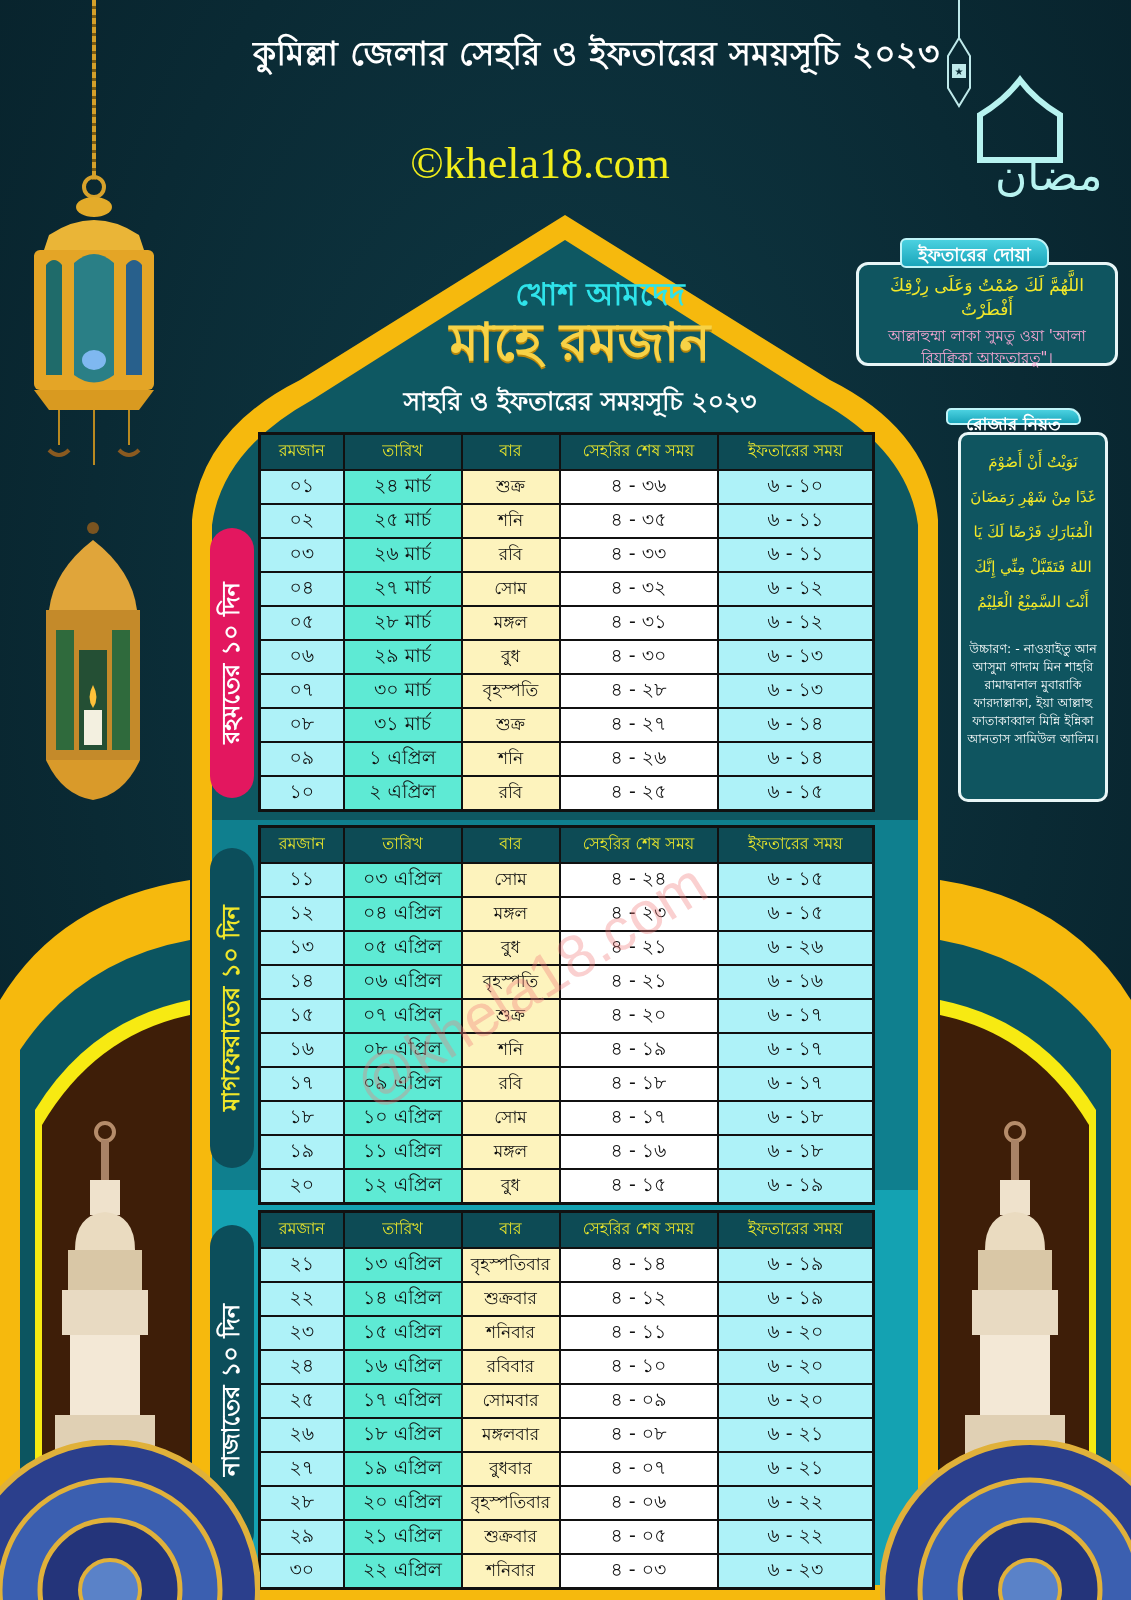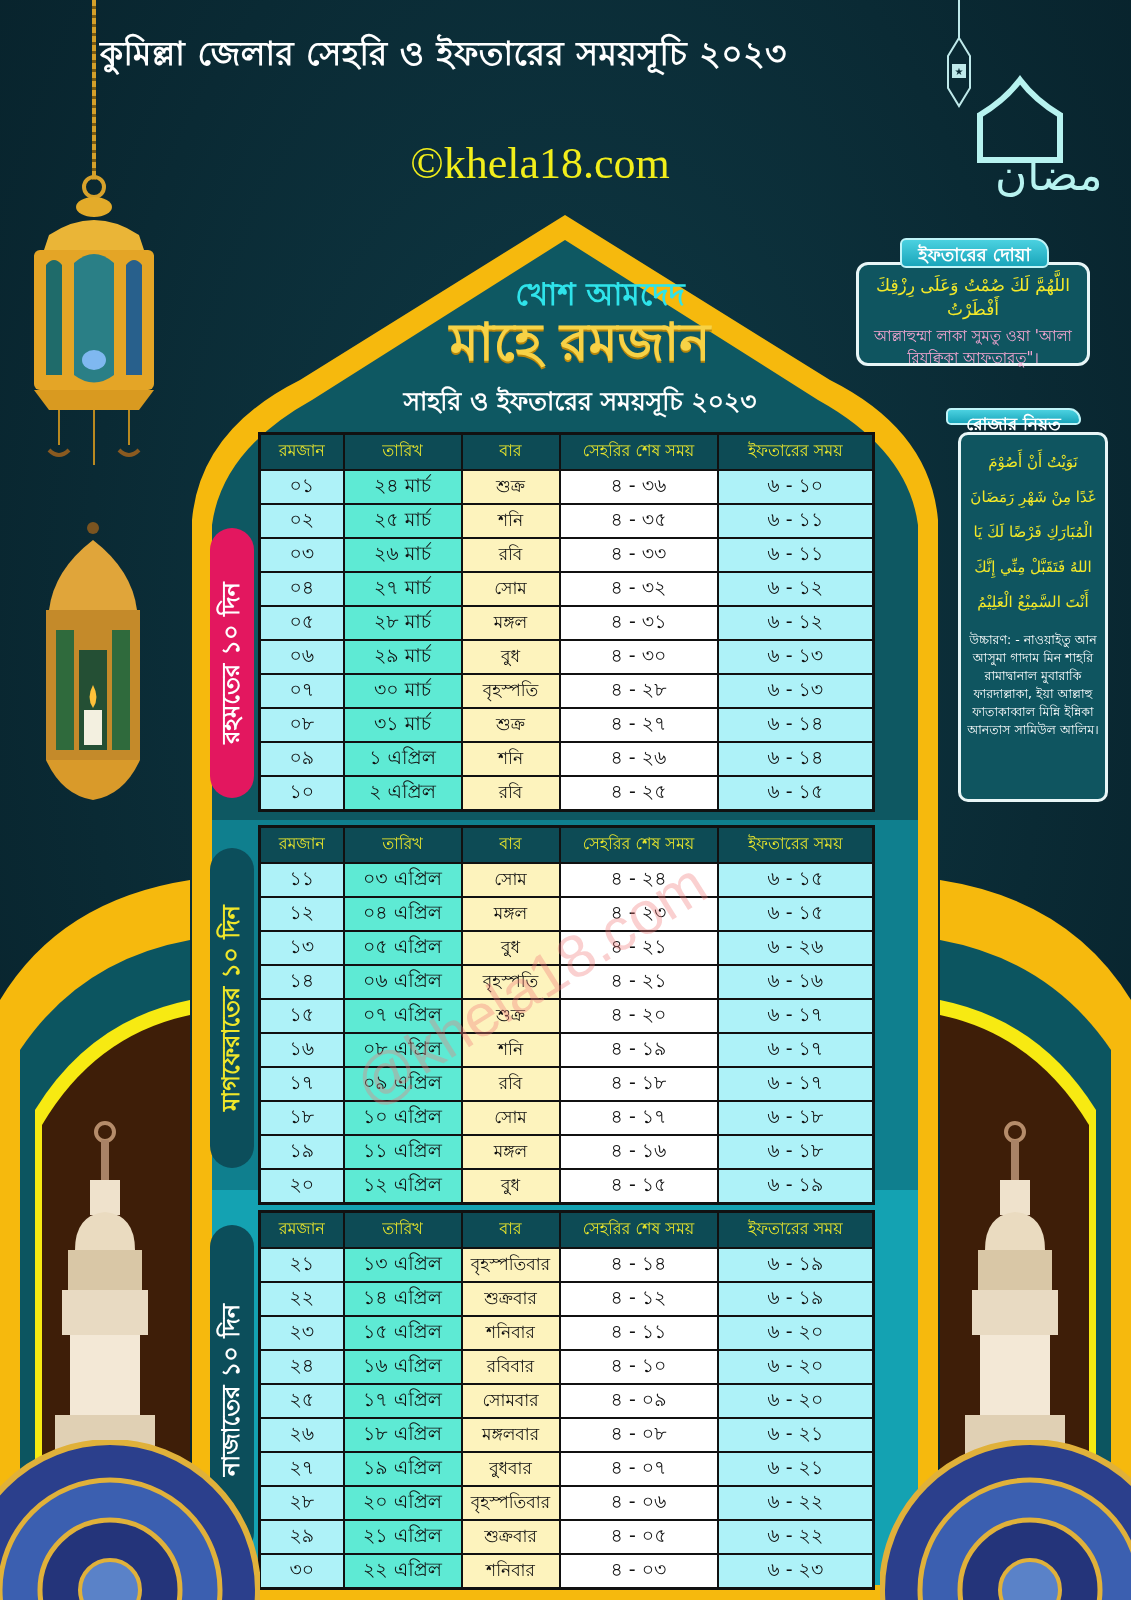--- a/index.html
+++ b/index.html
@@ -6,21 +6,21 @@
   html, body { width: 1131px; height: 1600px; overflow: hidden; }
   body {
     position: relative;
     background: radial-gradient(ellipse at 50% 40%, #0f3a46 0%, #0a2a34 60%, #072029 100%);
     font-family: "DejaVu Sans", sans-serif;
   }
 
   
   .main-title {
     position: absolute; left: 100px; top: 28px; width: 840px;
-    color: #ffffff; font-size: 33px; font-weight: bold; text-align: left;
+    color: #ffffff; font-size: 33px; font-weight: bold; text-align: right;
     letter-spacing: 0.5px;
   }
   .website {
     position: absolute; left: 360px; top: 138px; width: 360px;
     color: #f2ee1b; font-family: "Liberation Serif", serif; font-size: 44px; text-align: center;
   }
 
   
   .chain { position: absolute; left: 92px; top: 0; width: 4px; height: 180px;
     background: repeating-linear-gradient(to bottom, #d4a02a 0 6px, #7a5a10 6px 9px); }
@@ -88,40 +88,40 @@
   .side-3 span { color: #ffffff; }
 
   
   .dua-tag {
     position: absolute; left: 900px; top: 238px; width: 149px; height: 30px;
     background: linear-gradient(#4bd1e0, #1aa6bb); border-radius: 6px 14px 6px 6px;
     color: #fff; font-size: 18px; font-weight: bold; text-align: center; line-height: 30px;
     border: 2px solid #bff4f8;
   }
   .dua-box {
-    position: absolute; left: 856px; top: 262px; width: 234px; height: 104px;
+    position: absolute; left: 856px; top: 262px; width: 262px; height: 104px;
     background: #0f5560; border: 3px solid #e8f6f7; border-radius: 12px;
     padding: 8px 8px; text-align: center;
   }
   .dua-arabic { color: #f2e829; font-family: "DejaVu Serif", serif; font-size: 17px; direction: rtl; line-height: 24px; }
   .dua-bangla { color: #f9a8d4; font-size: 15px; line-height: 22px; margin-top: 4px; }
 
   .niyat-tag {
     position: absolute; left: 946px; top: 408px; width: 135px; height: 17px;
     background: linear-gradient(#4bd1e0, #1aa6bb); border-radius: 6px 14px 6px 6px;
     color: #fff; font-size: 17px; font-weight: bold; text-align: center; line-height: 28px;
     border: 2px solid #bff4f8;
   }
   .niyat-box {
     position: absolute; left: 958px; top: 432px; width: 150px; height: 370px;
     background: #0f5560; border: 3px solid #e8f6f7; border-radius: 10px;
     padding: 10px 6px; text-align: center;
   }
   .niyat-arabic { color: #f2e829; font-family: "DejaVu Serif", serif; font-size: 15px; direction: rtl; line-height: 35px; }
-  .niyat-bangla { color: #ffffff; font-size: 12.5px; line-height: 18px; margin-top: 11px; }
+  .niyat-bangla { color: #ffffff; font-size: 12.5px; line-height: 18px; margin-top: 20px; }
 
   
   .watermark-diag {
     position: absolute; left: 330px; top: 950px; transform: rotate(-32deg);
     color: rgba(240,120,120,0.35); font-size: 60px; font-family: "Liberation Sans", sans-serif;
     pointer-events: none;
   }
 
   
   .minaret { position: absolute; }

